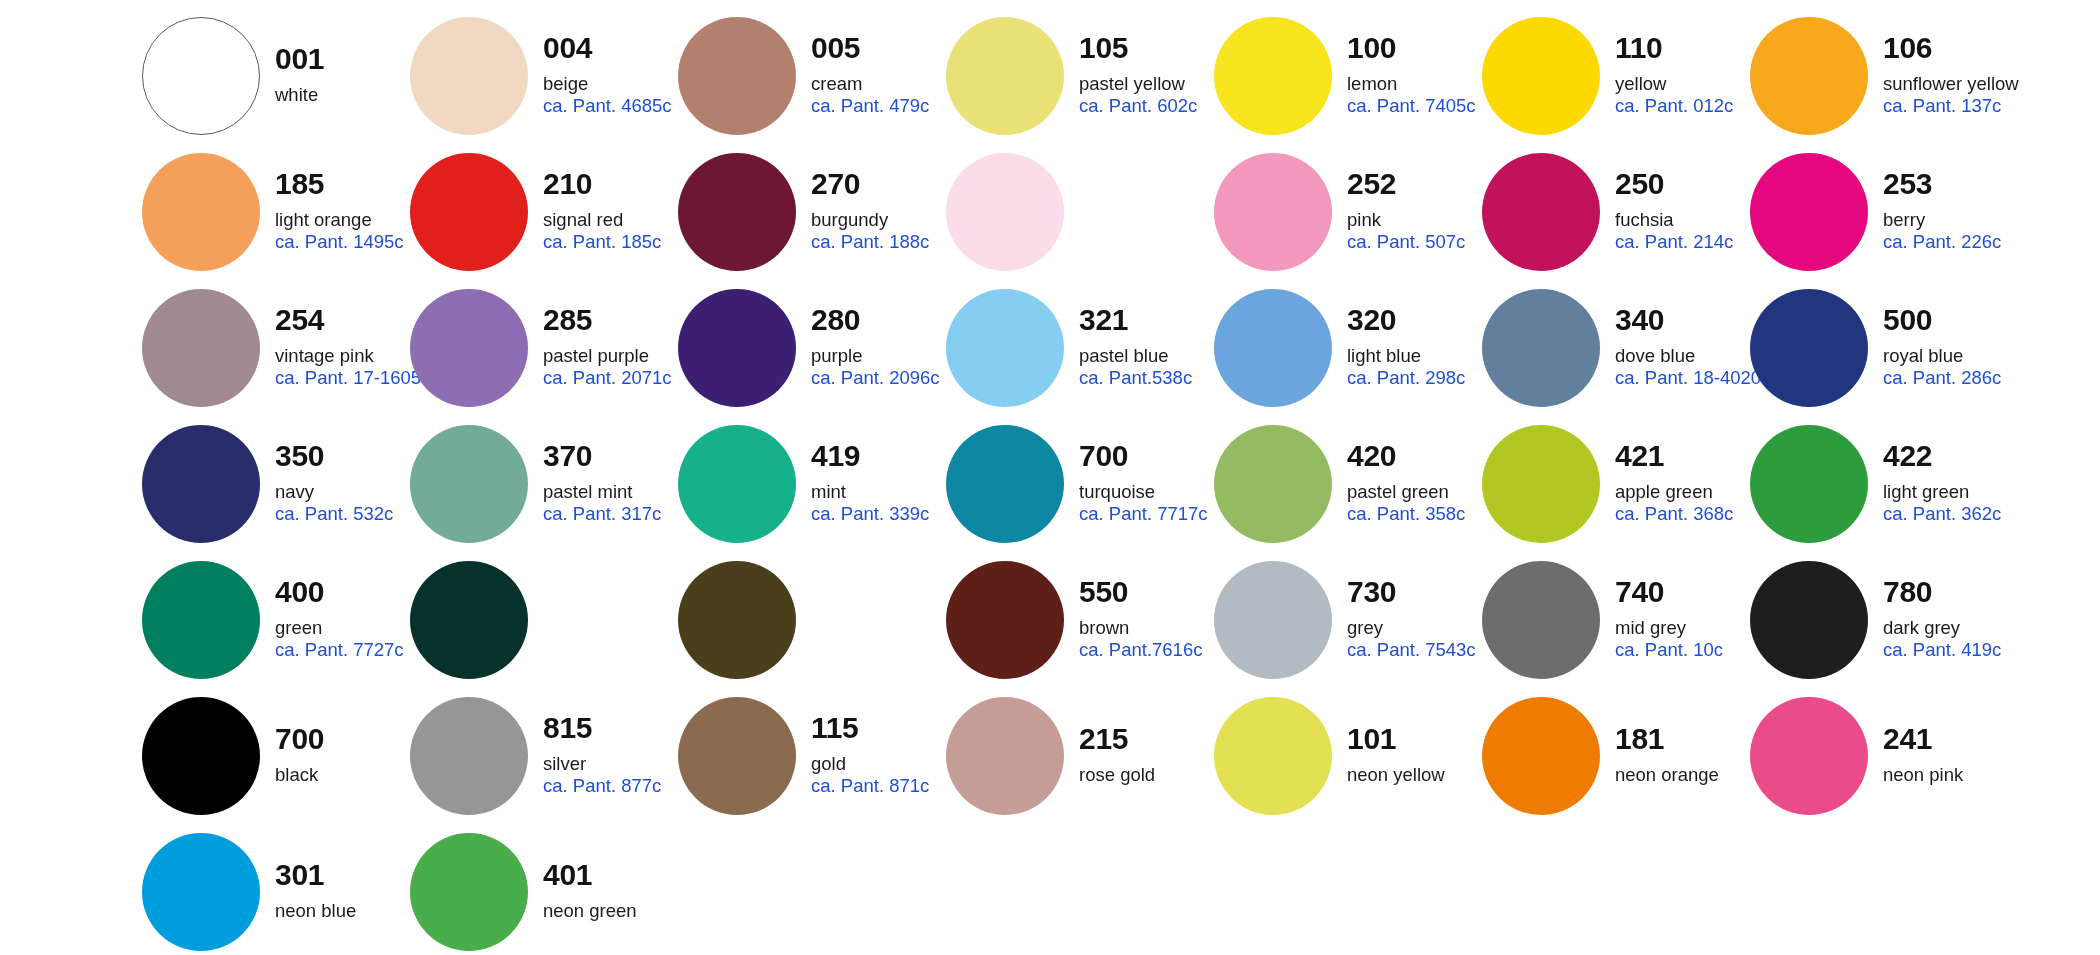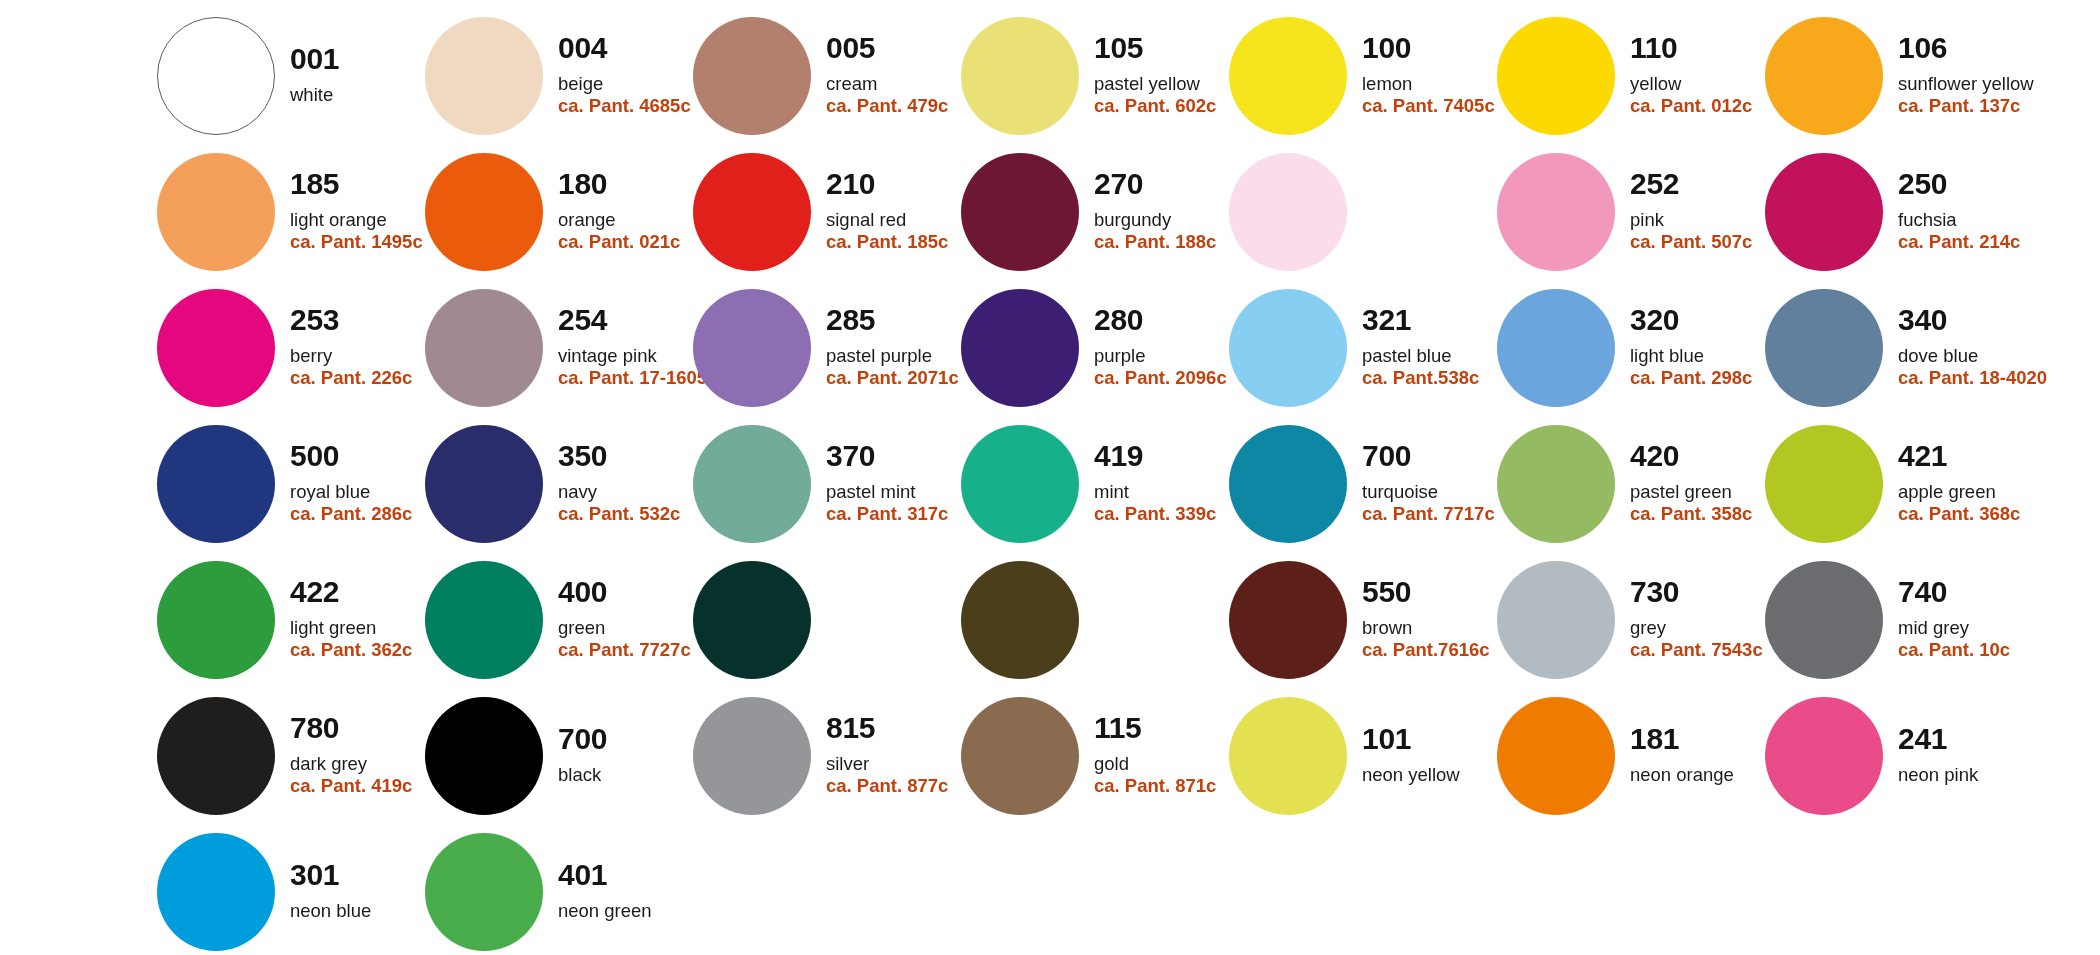--- a/index.html
+++ b/index.html
@@ -11,21 +11,21 @@
     width: 2100px;
     height: 955px;
     font-family: "Liberation Sans", sans-serif;
     overflow: hidden;
   }
   #swatch-sheet {
     width: 2100px;
     height: 955px;
     position: relative;
     box-sizing: border-box;
-    padding: 8px 0 0 16px;
+    padding: 8px 0 0 1px;
   }
   .swatch-grid {
     display: grid;
     grid-template-columns: repeat(7, 268px);
     grid-auto-rows: 136px;
     margin-left: 141px;
     margin-top: 0px;
   }
   .swatch-cell {
     display: flex;
@@ -66,23 +66,23 @@
   }
   .swatch-name {
     font-size: 18.5px;
     color: #1b1b1b;
     line-height: 1.22;
     font-weight: normal;
     white-space: nowrap;
   }
   .swatch-pantone {
     font-size: 18.5px;
-    color: #c2410c;
+    color: #1d4ed8;
     line-height: 1.22;
-    font-weight: bold;
+    font-weight: normal;
     white-space: nowrap;
     min-height: 1px;
   }
   .swatch-pantone:empty {
     display: none;
   }
 </style>
 </head>
 <body>
 
@@ -145,28 +145,20 @@
       </div>
       <div class="swatch-cell">
         <span class="swatch-dot" style="background: rgb(245, 160, 90);"></span>
         <div class="swatch-text">
           <div class="swatch-code">185</div>
           <div class="swatch-name">light orange</div>
           <div class="swatch-pantone">ca. Pant. 1495c</div>
         </div>
       </div>
       <div class="swatch-cell">
-        <span class="swatch-dot" style="background: rgb(234, 91, 12);"></span>
-        <div class="swatch-text">
-          <div class="swatch-code">180</div>
-          <div class="swatch-name">orange</div>
-          <div class="swatch-pantone">ca. Pant. 021c</div>
-        </div>
-      </div>
-      <div class="swatch-cell">
         <span class="swatch-dot" style="background: rgb(225, 32, 27);"></span>
         <div class="swatch-text">
           <div class="swatch-code">210</div>
           <div class="swatch-name">signal red</div>
           <div class="swatch-pantone">ca. Pant. 185c</div>
         </div>
       </div>
       <div class="swatch-cell">
         <span class="swatch-dot" style="background: rgb(109, 23, 51);"></span>
         <div class="swatch-text">
@@ -374,20 +366,27 @@
           <div class="swatch-name">silver</div>
           <div class="swatch-pantone">ca. Pant. 877c</div>
         </div>
       </div>
       <div class="swatch-cell">
         <span class="swatch-dot" style="background: rgb(138, 107, 79);"></span>
         <div class="swatch-text">
           <div class="swatch-code">115</div>
           <div class="swatch-name">gold</div>
           <div class="swatch-pantone">ca. Pant. 871c</div>
+        </div>
+      </div>
+      <div class="swatch-cell">
+        <span class="swatch-dot" style="background: rgb(198, 156, 150);"></span>
+        <div class="swatch-text">
+          <div class="swatch-code">215</div>
+          <div class="swatch-name">rose gold</div>
         </div>
       </div>
       <div class="swatch-cell">
         <span class="swatch-dot" style="background: rgb(227, 224, 82);"></span>
         <div class="swatch-text">
           <div class="swatch-code">101</div>
           <div class="swatch-name">neon yellow</div>
         </div>
       </div>
       <div class="swatch-cell">

